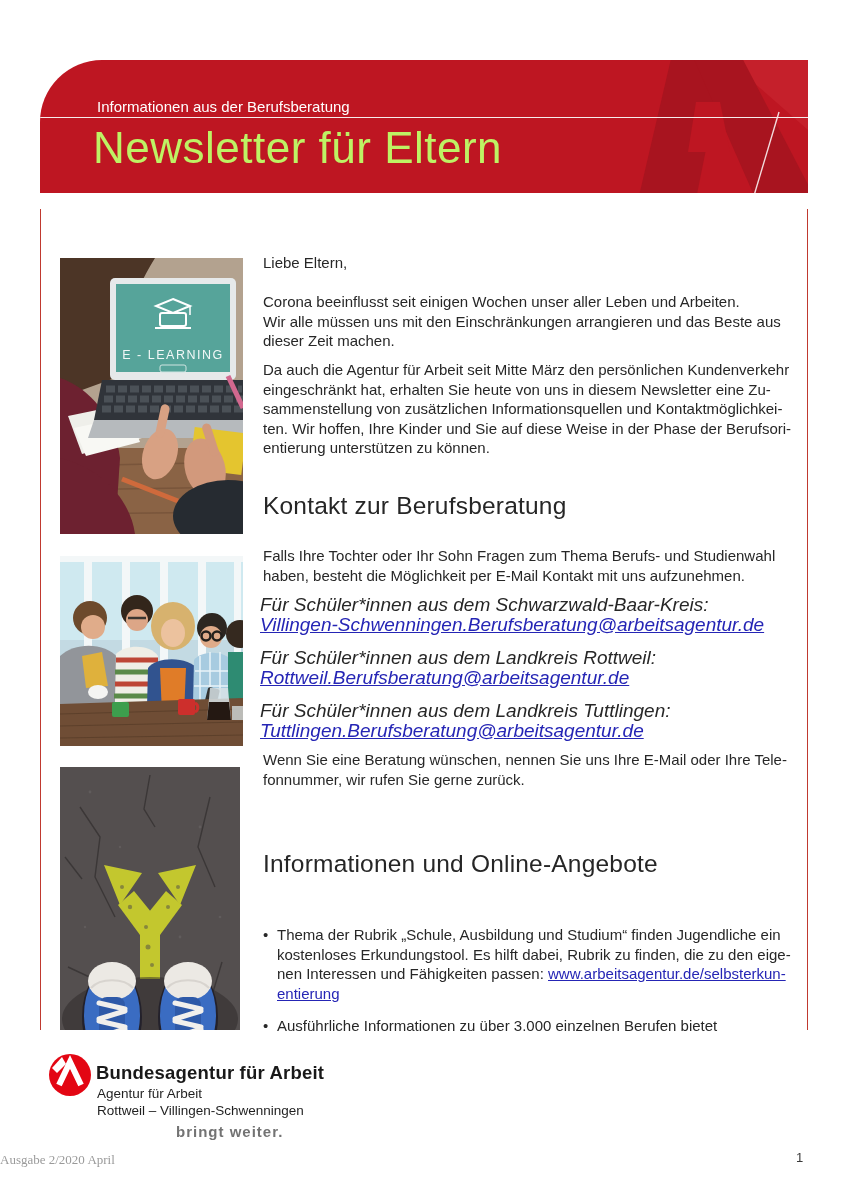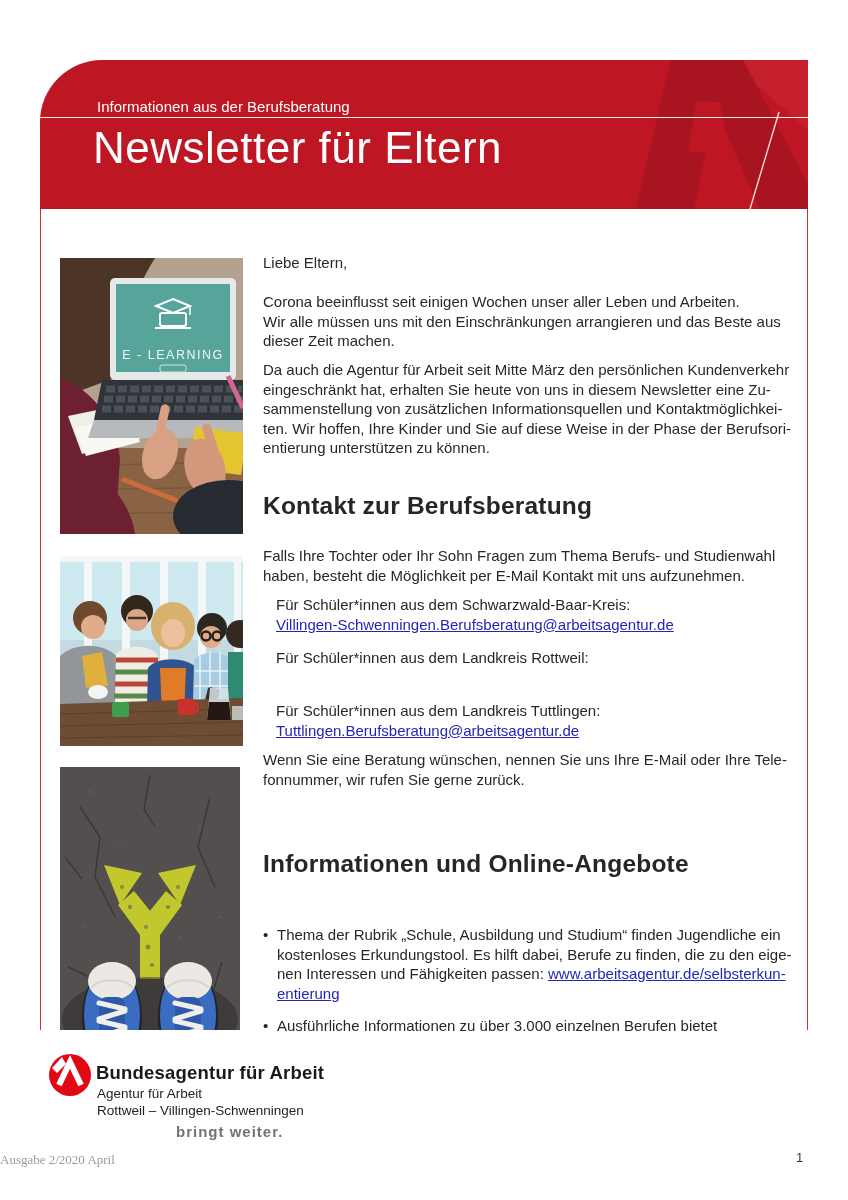--- a/index.html
+++ b/index.html
@@ -1,44 +1,44 @@
 <!DOCTYPE html>
 <html lang="de"><head>
 <meta charset="utf-8">
 <style>
   html,body{margin:0;padding:0;background:#fff;}
   .page{position:relative;width:848px;height:1200px;background:#ffffff;
         font-family:"Liberation Sans",sans-serif;color:#272727;overflow:hidden;}
 
   
-  .header{position:absolute;left:40px;top:60px;width:768px;height:149px;
+  .header{position:absolute;left:40px;top:60px;width:768px;height:133px;
           background:#BE1622;border-top-left-radius:62px;overflow:hidden;}
   .header-kicker{position:absolute;left:57px;top:38px;font-size:15px;color:#ffffff;}
   .header-rule{position:absolute;left:0;right:0;top:57px;height:1px;background:#f6ecec;}
   .header-title{position:absolute;left:53px;top:64px;font-size:44px;line-height:48px;
-                color:#ffffff;font-weight:400;letter-spacing:.5px;}
+                color:#bef264;font-weight:400;letter-spacing:.5px;}
   .watermark{position:absolute;right:0;top:0;}
 
   
   .frame{position:absolute;left:40px;top:209px;width:766px;height:821px;
          border-left:1px solid #C0392F;border-right:1px solid #C0392F;}
 
   
   .photo{position:absolute;display:block;}
   #photo1{left:60px;top:258px;}
   #photo2{left:60px;top:556px;}
   #photo3{left:60px;top:767px;}
 
   
   .tblock{position:absolute;left:263px;width:545px;font-size:15px;line-height:19.5px;}
   .pre{white-space:pre-line;}
-  .h1{position:absolute;left:263px;font-size:24.5px;font-weight:bold;color:#262626;
+  .h1{position:absolute;left:263px;font-size:24.5px;font-weight:normal;color:#262626;
       letter-spacing:.2px;}
   a.link{color:#2525B5;text-decoration:underline;}
-  .contact{position:absolute;left:276px;width:545px;font-size:15px;line-height:19.5px;}
+  .contact{position:absolute;left:260px;width:545px;font-size:19px;line-height:19.5px;font-style:italic;}
   .bullet{display:flex;}
   .bullet .dot{width:14px;flex:0 0 14px;}
   .bullet .btext{flex:1;}
   .mt{margin-top:13px;}
 
   
   .footer-org{position:absolute;left:96px;top:1062px;font-size:18.5px;font-weight:bold;
               color:#191919;letter-spacing:.2px;}
   .footer-office{position:absolute;left:97px;top:1086px;font-size:13.5px;line-height:16.5px;
                  color:#1f1f1f;}
@@ -273,38 +273,39 @@
   <div class="tblock pre" style="top:546px">Falls Ihre Tochter oder Ihr Sohn Fragen zum Thema Berufs- und Studienwahl
 haben, besteht die Möglichkeit per E-Mail Kontakt mit uns aufzunehmen.</div>
 
   <div class="contact" style="top:595px">
     <div>Für Schüler*innen aus dem Schwarzwald-Baar-Kreis:</div>
     <div><a href="#" class="link">Villingen-Schwenningen.Berufsberatung@arbeitsagentur.de</a></div>
   </div>
 
   <div class="contact" style="top:648px">
     <div>Für Schüler*innen aus dem Landkreis Rottweil:</div>
+    <div><a href="#" class="link">Rottweil.Berufsberatung@arbeitsagentur.de</a></div>
   </div>
 
   <div class="contact" style="top:701px">
     <div>Für Schüler*innen aus dem Landkreis Tuttlingen:</div>
     <div><a href="#" class="link">Tuttlingen.Berufsberatung@arbeitsagentur.de</a></div>
   </div>
 
   <div class="tblock pre" style="top:750px">Wenn Sie eine Beratung wünschen, nennen Sie uns Ihre E-Mail oder Ihre Tele-
 fonnummer, wir rufen Sie gerne zurück.</div>
 
   <div class="h1" style="top:850px">Informationen und Online-Angebote</div>
 
   <div class="tblock" style="top:925px">
     <div class="bullet">
       <span class="dot">•</span>
       <span class="btext">
         <span>Thema der Rubrik „Schule, Ausbildung und Studium“ finden Jugendliche ein</span><br>
-        <span>kostenloses Erkundungstool. Es hilft dabei, Berufe zu finden, die zu den eige-</span><br>
+        <span>kostenloses Erkundungstool. Es hilft dabei, Rubrik zu finden, die zu den eige-</span><br>
         <span>nen Interessen und Fähigkeiten passen:</span>
         <a href="#" class="link">www.arbeitsagentur.de/selbsterkun-</a><br>
         <a href="#" class="link">entierung</a>
       </span>
     </div>
     <div class="bullet mt">
       <span class="dot">•</span>
       <span class="btext">Ausführliche Informationen zu über 3.000 einzelnen Berufen bietet</span>
     </div>
   </div>

